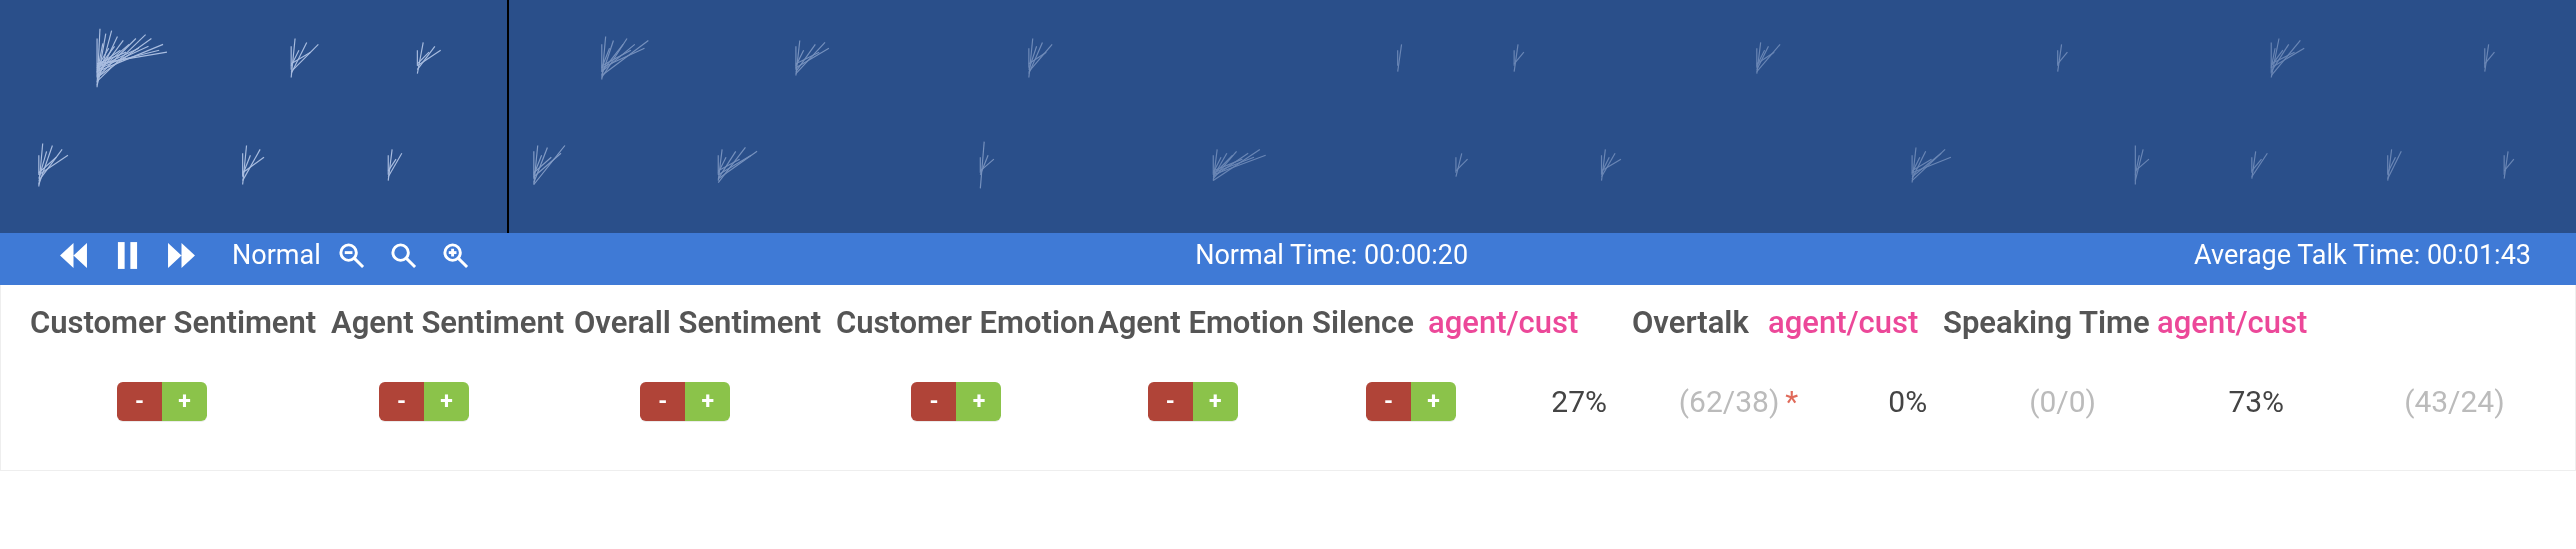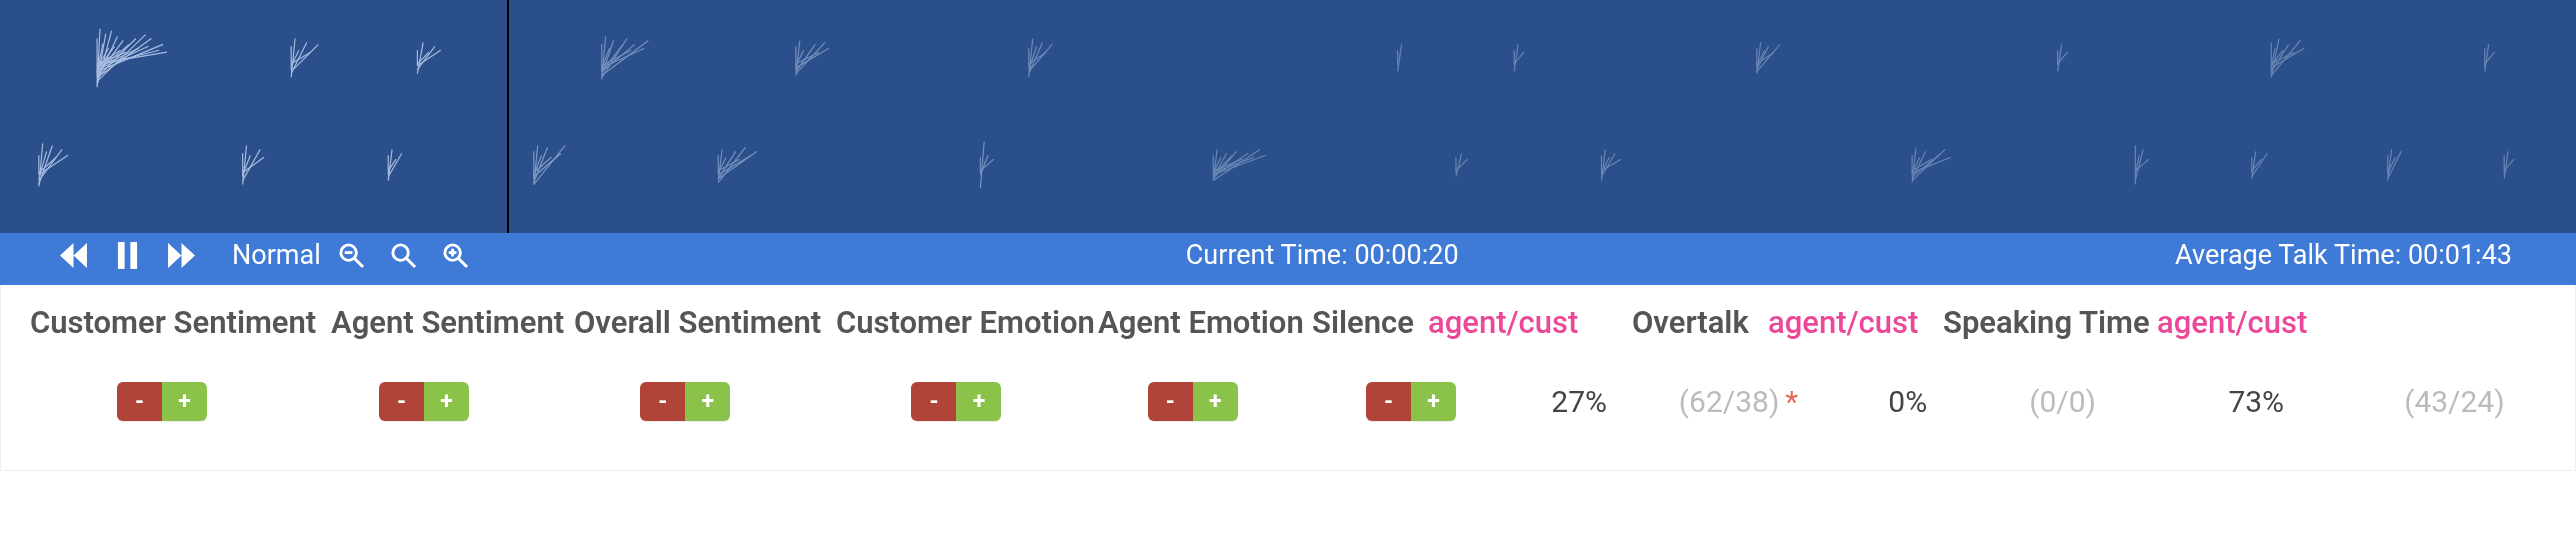--- a/index.html
+++ b/index.html
@@ -72,21 +72,21 @@
     gap: 25px;
     align-items: center;
   }
   .center-label {
     flex: 1;
     text-align: center;
     font-size: 27px;
   }
   .right-label {
     font-size: 27px;
-    margin-right: 29px;
+    margin-right: 10px;
   }
 
   
   .metrics-panel {
     padding: 19.4px 29px 49px 29px;
     background: #fff;
     border: 1px solid #eee;
     border-top: none;
   }
   .metrics-header {
@@ -424,21 +424,21 @@
       <span class="control-btn">
         <svg width="27" height="27" viewBox="0 0 28 28">
             <circle cx="11" cy="11" r="8" fill="none" stroke="#fff" stroke-width="3"></circle>
             <line x1="17" y1="17" x2="26" y2="26" stroke="#fff" stroke-width="3"></line>
             <line x1="7" y1="11" x2="15" y2="11" stroke="#fff" stroke-width="3"></line>
             <line x1="11" y1="7" x2="11" y2="15" stroke="#fff" stroke-width="3"></line>
           </svg>
       </span>
     </div>
     <div class="center-label">
-      <span>Current Time: </span><span>00:00:20</span>
+      <span>Normal Time: </span><span>00:00:20</span>
     </div>
     <div class="right-label">
       <span>Average Talk Time: </span><span>00:01:43</span>
     </div>
   </div>
 
   <div class="metrics-panel">
     <div class="metrics-header">
       <div class="col-h w-cs">Customer Sentiment</div>
       <div class="col-h w-as">Agent Sentiment</div>

